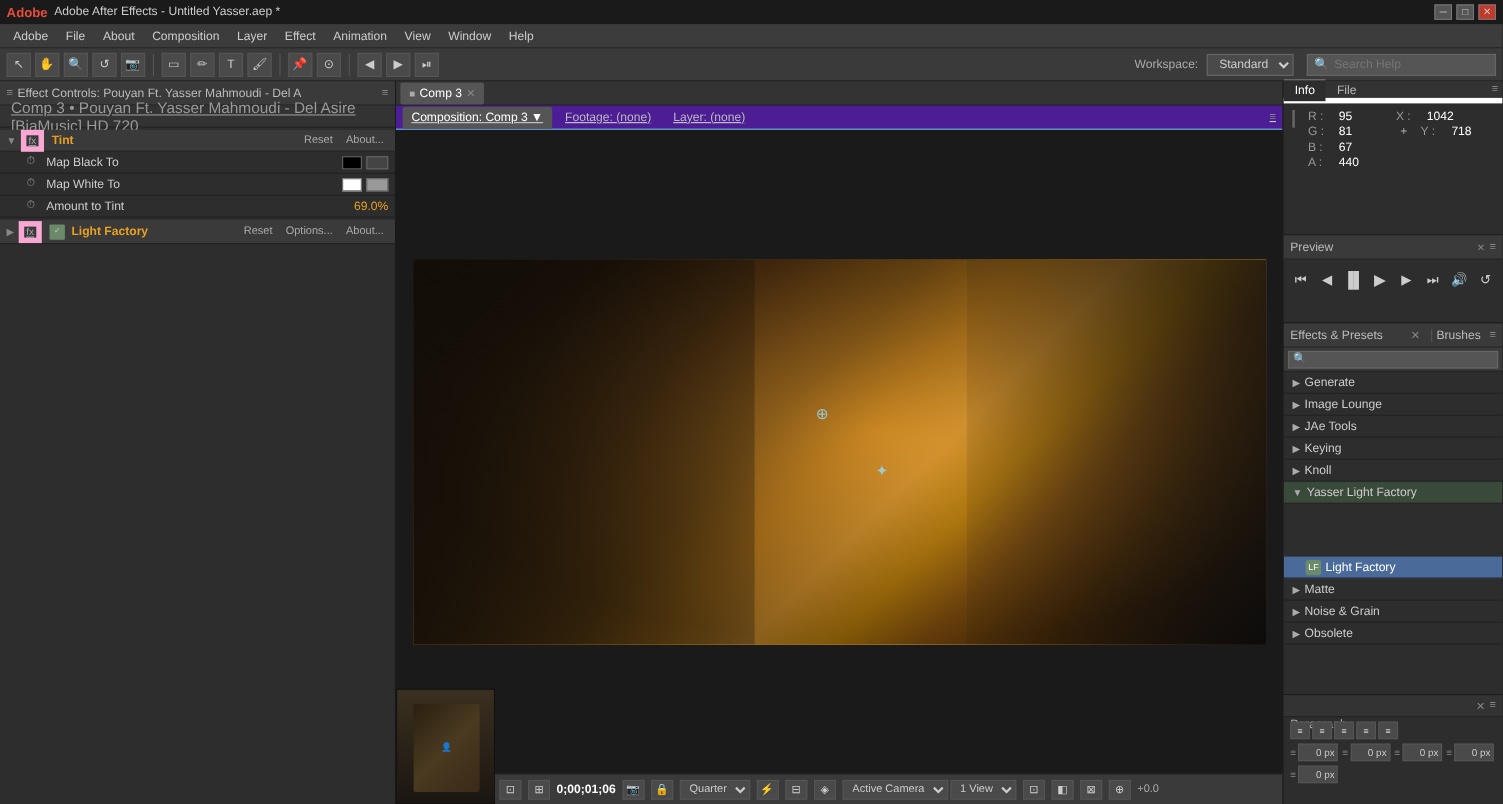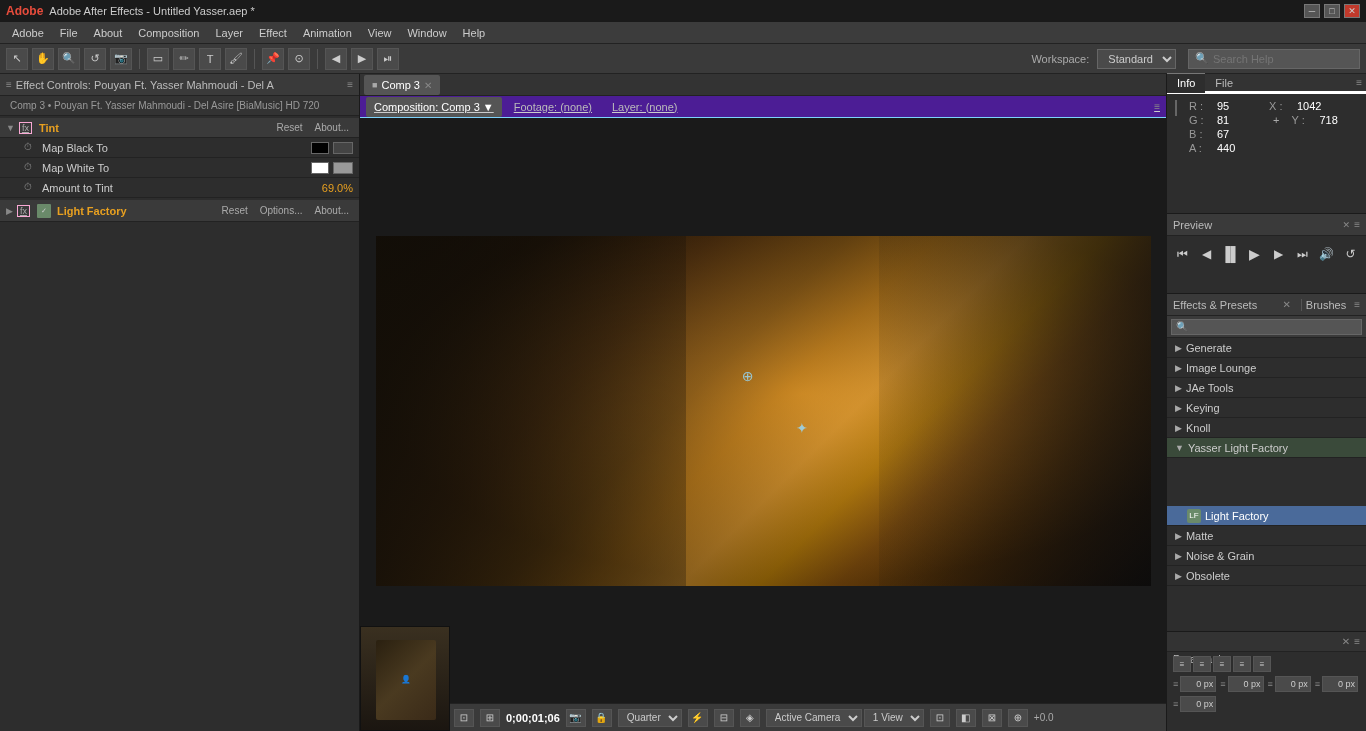--- a/index.html
+++ b/index.html
@@ -44,21 +44,21 @@
     }
     .panel-header {
       height: 22px; background: #3a3a3a; display: flex; align-items: center; padding: 0 6px;
       border-bottom: 1px solid #222; font-size: 11px; color: #bbb; gap: 4px;
     }
     .panel-header-title { font-size: 11px; color: #bbb; flex: 1; overflow: hidden; white-space: nowrap; text-overflow: ellipsis; }
     .panel-tab-bar {
       height: 20px; background: #333; display: flex; align-items: center; padding: 0 4px;
       border-bottom: 1px solid #222;
     }
-    .panel-breadcrumb { font-size: 10px; color: #999; padding: 2px 6px; }
+    .panel-breadcrumb { font-size: 14px; color: #999; padding: 2px 6px; text-decoration: underline; }
     .effect-group { padding: 2px 0; }
     .effect-header { display: flex; align-items: center; height: 20px; padding: 0 6px; background: #3a3a3a; border-bottom: 1px solid #222; gap: 4px; }
     .effect-header-name { color: #e8a020; font-size: 11px; font-weight: bold; flex: 1; }
     .effect-header-btn { color: #aaa; font-size: 10px; cursor: pointer; padding: 0 4px; }
     .effect-row { display: flex; align-items: center; height: 20px; padding: 0 6px 0 24px; border-bottom: 1px solid #222; }
     .effect-row-icon { width: 14px; height: 14px; margin-right: 4px; color: #888; font-size: 10px; }
     .effect-row-name { flex: 1; color: #ccc; font-size: 11px; }
     .effect-row-value { color: #aaa; font-size: 11px; }
     .color-swatch { width: 18px; height: 12px; border: 1px solid #666; display: inline-block; vertical-align: middle; margin-right: 4px; }
     .color-swatch-btn { width: 22px; height: 12px; border: 1px solid #666; display: inline-block; vertical-align: middle; background: #888; }
@@ -96,21 +96,21 @@
     .viewer-bottom { height: 28px; background: #3a3a3a; display: flex; align-items: center; padding: 0 6px; gap: 6px; border-top: 1px solid #222; font-size: 10px; color: #aaa; }
     .vb-select { background: #4a4a4a; border: 1px solid #555; color: #ccc; font-size: 10px; height: 18px; padding: 0 4px; }
     .vb-time { color: #fff; font-size: 11px; font-weight: bold; }
     .vb-btn { width: 20px; height: 18px; background: #4a4a4a; border: 1px solid #555; display: flex; align-items: center; justify-content: center; cursor: pointer; font-size: 10px; color: #ccc; }
 
     
     #right-panel { width: 200px; min-width: 200px; background: #2d2d2d; border-left: 1px solid #1a1a1a; display: flex; flex-direction: column; }
 
     
     #info-panel { height: 140px; background: #2d2d2d; border-bottom: 1px solid #1a1a1a; }
-    .info-tabs { height: 20px; background: #333; display: flex; align-items: center; border-bottom: 3px solid #ffffff; }
+    .info-tabs { height: 20px; background: #333; display: flex; align-items: center; border-bottom: 5px solid #ffffff; }
     .info-tab { padding: 0 10px; height: 20px; display: flex; align-items: center; font-size: 11px; cursor: pointer; color: #bbb; }
     .info-tab.active { background: #2d2d2d; color: #fff; border-top: 1px solid #777; }
     .info-content { padding: 6px 8px; font-size: 11px; }
     .info-row { display: flex; gap: 12px; margin-bottom: 2px; align-items: center; }
     .info-label { color: #999; width: 16px; }
     .info-value { color: #fff; width: 40px; }
     .info-color-swatch { width: 16px; height: 16px; border: 1px solid #666; background: #5a5140; margin-right: 4px; }
 
     
     #preview-panel { height: 80px; background: #2d2d2d; border-bottom: 1px solid #1a1a1a; }
@@ -142,21 +142,21 @@
     .para-input-label { color: #888; font-size: 9px; }
 
     
     .knoll-expanded { background: #3a4a3a; }
 
     
     ::-webkit-scrollbar { width: 8px; height: 8px; }
     ::-webkit-scrollbar-track { background: #333; }
     ::-webkit-scrollbar-thumb { background: #555; border-radius: 2px; }
 
-    .fx-badge { font-size: 9px; border: 1px solid #f9a8d4; color: #aaa; padding: 0 2px; margin-right: 3px; text-decoration: underline; }
+    .fx-badge { font-size: 9px; border: 5px solid #f9a8d4; color: #aaa; padding: 0 2px; margin-right: 3px; text-decoration: underline; }
   </style>
 </head>
 <body>
 
 <div id="titlebar">
   <div id="titlebar-left">
     <span style="color:#e74c3c; font-weight:bold; font-size:12px;">Adobe</span>
     <span>Adobe After Effects - Untitled Yasser.aep *</span>
   </div>
   <div id="titlebar-right">

